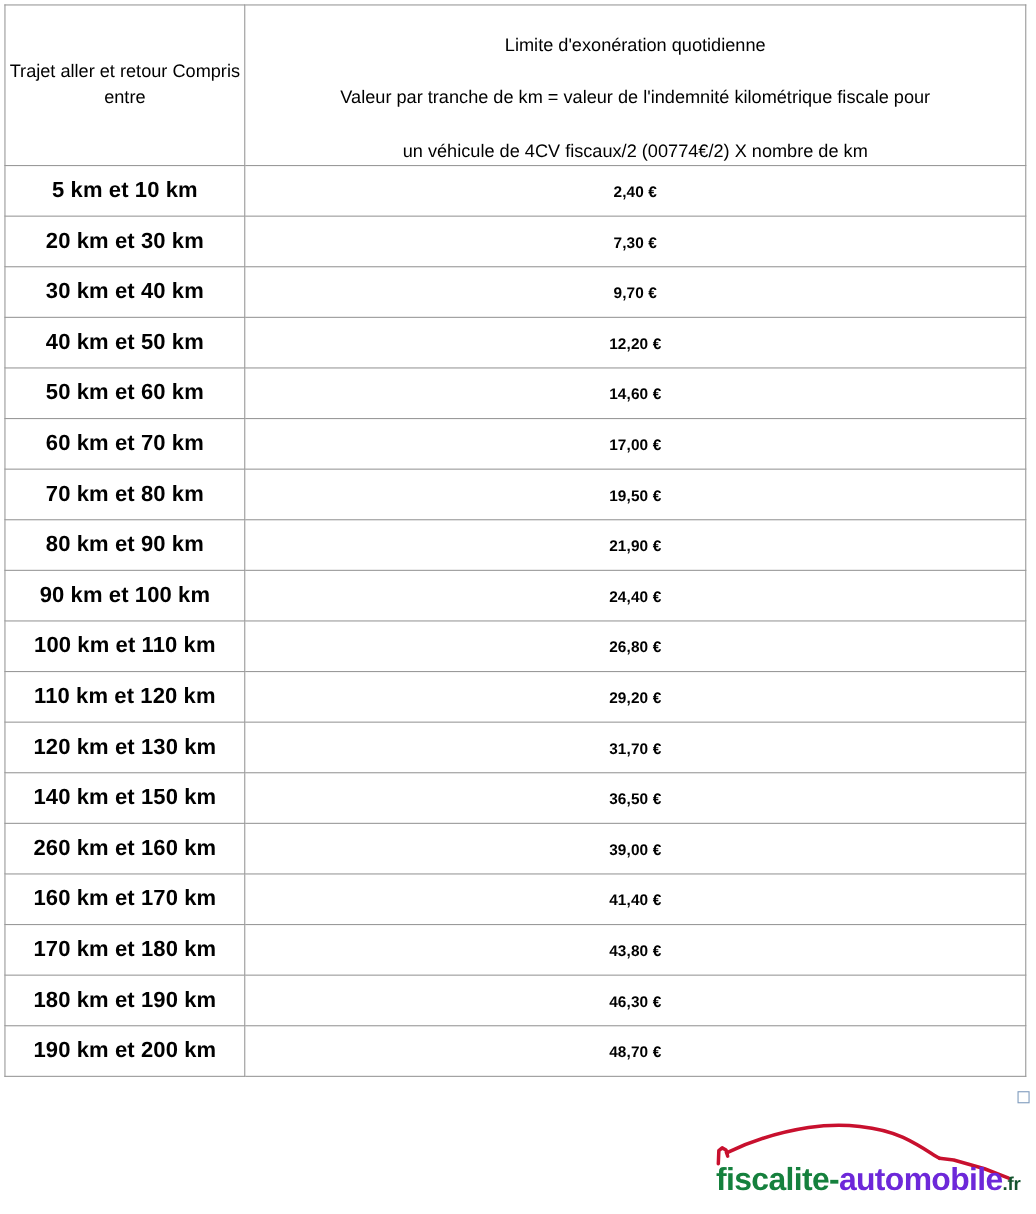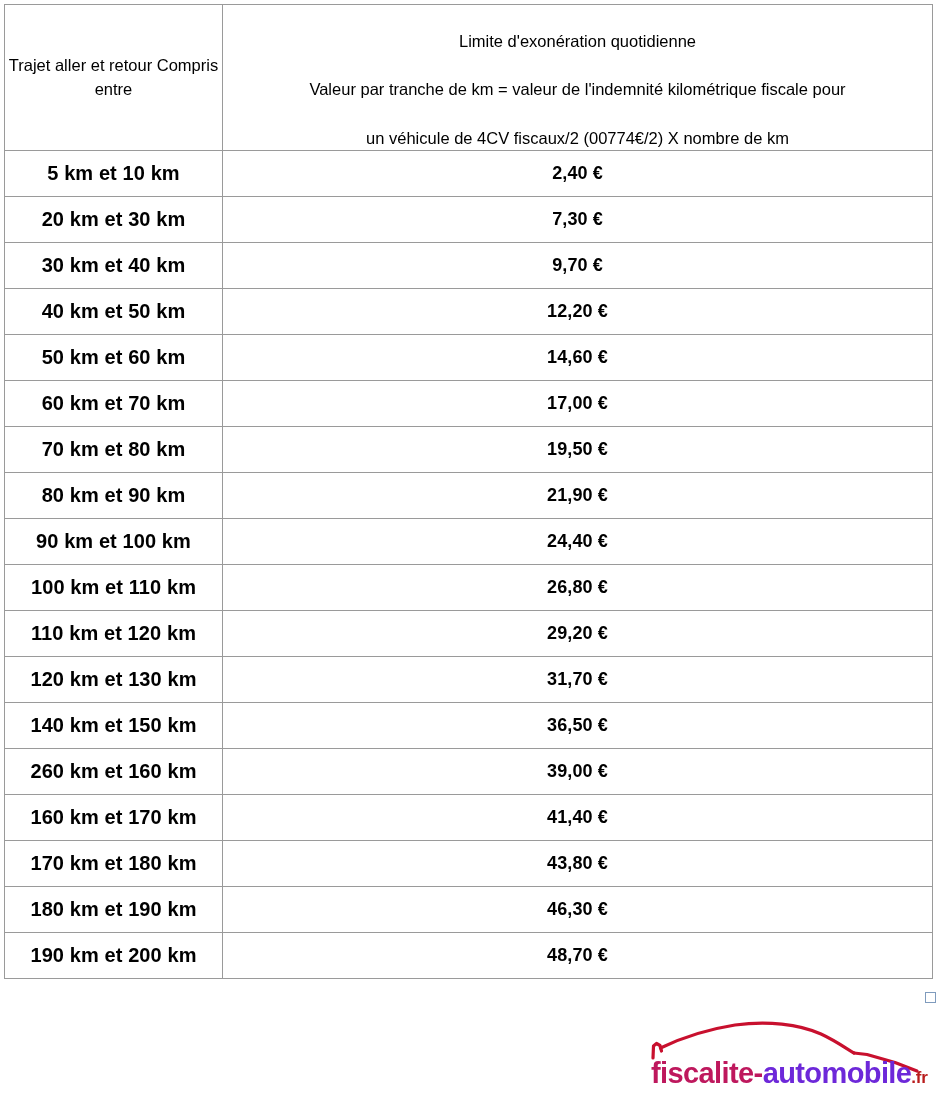--- a/index.html
+++ b/index.html
@@ -67,21 +67,21 @@
 
   td.cell-range {
     height: 45px;
     font-size: 20px;
     font-weight: 700;
     letter-spacing: 0.1px;
   }
 
   td.cell-value {
     height: 45px;
-    font-size: 18px;
+    font-size: 14px;
     font-weight: 700;
     letter-spacing: 0.1px;
   }
 
   
   .selection-handle {
     position: absolute;
     left: 925px;
     top: 992px;
     width: 11px;
@@ -109,24 +109,24 @@
     left: 0;
     top: 38px;
     width: 288px;
     height: 34px;
     white-space: nowrap;
     font-size: 29px;
     font-weight: 700;
     letter-spacing: -0.6px;
     line-height: 34px;
   }
-  .logo-part-a { color: #be185d; }
+  .logo-part-a { color: #15803d; }
   .logo-part-b { color: #6d28d9; }
   .logo-part-c {
-    color: #b91c1c;
+    color: #14532d;
     font-size: 17px;
     letter-spacing: -0.2px;
   }
 </style>
 </head>
 <body>
 
 <div class="sheet">
 
   <table class="fees-table">

